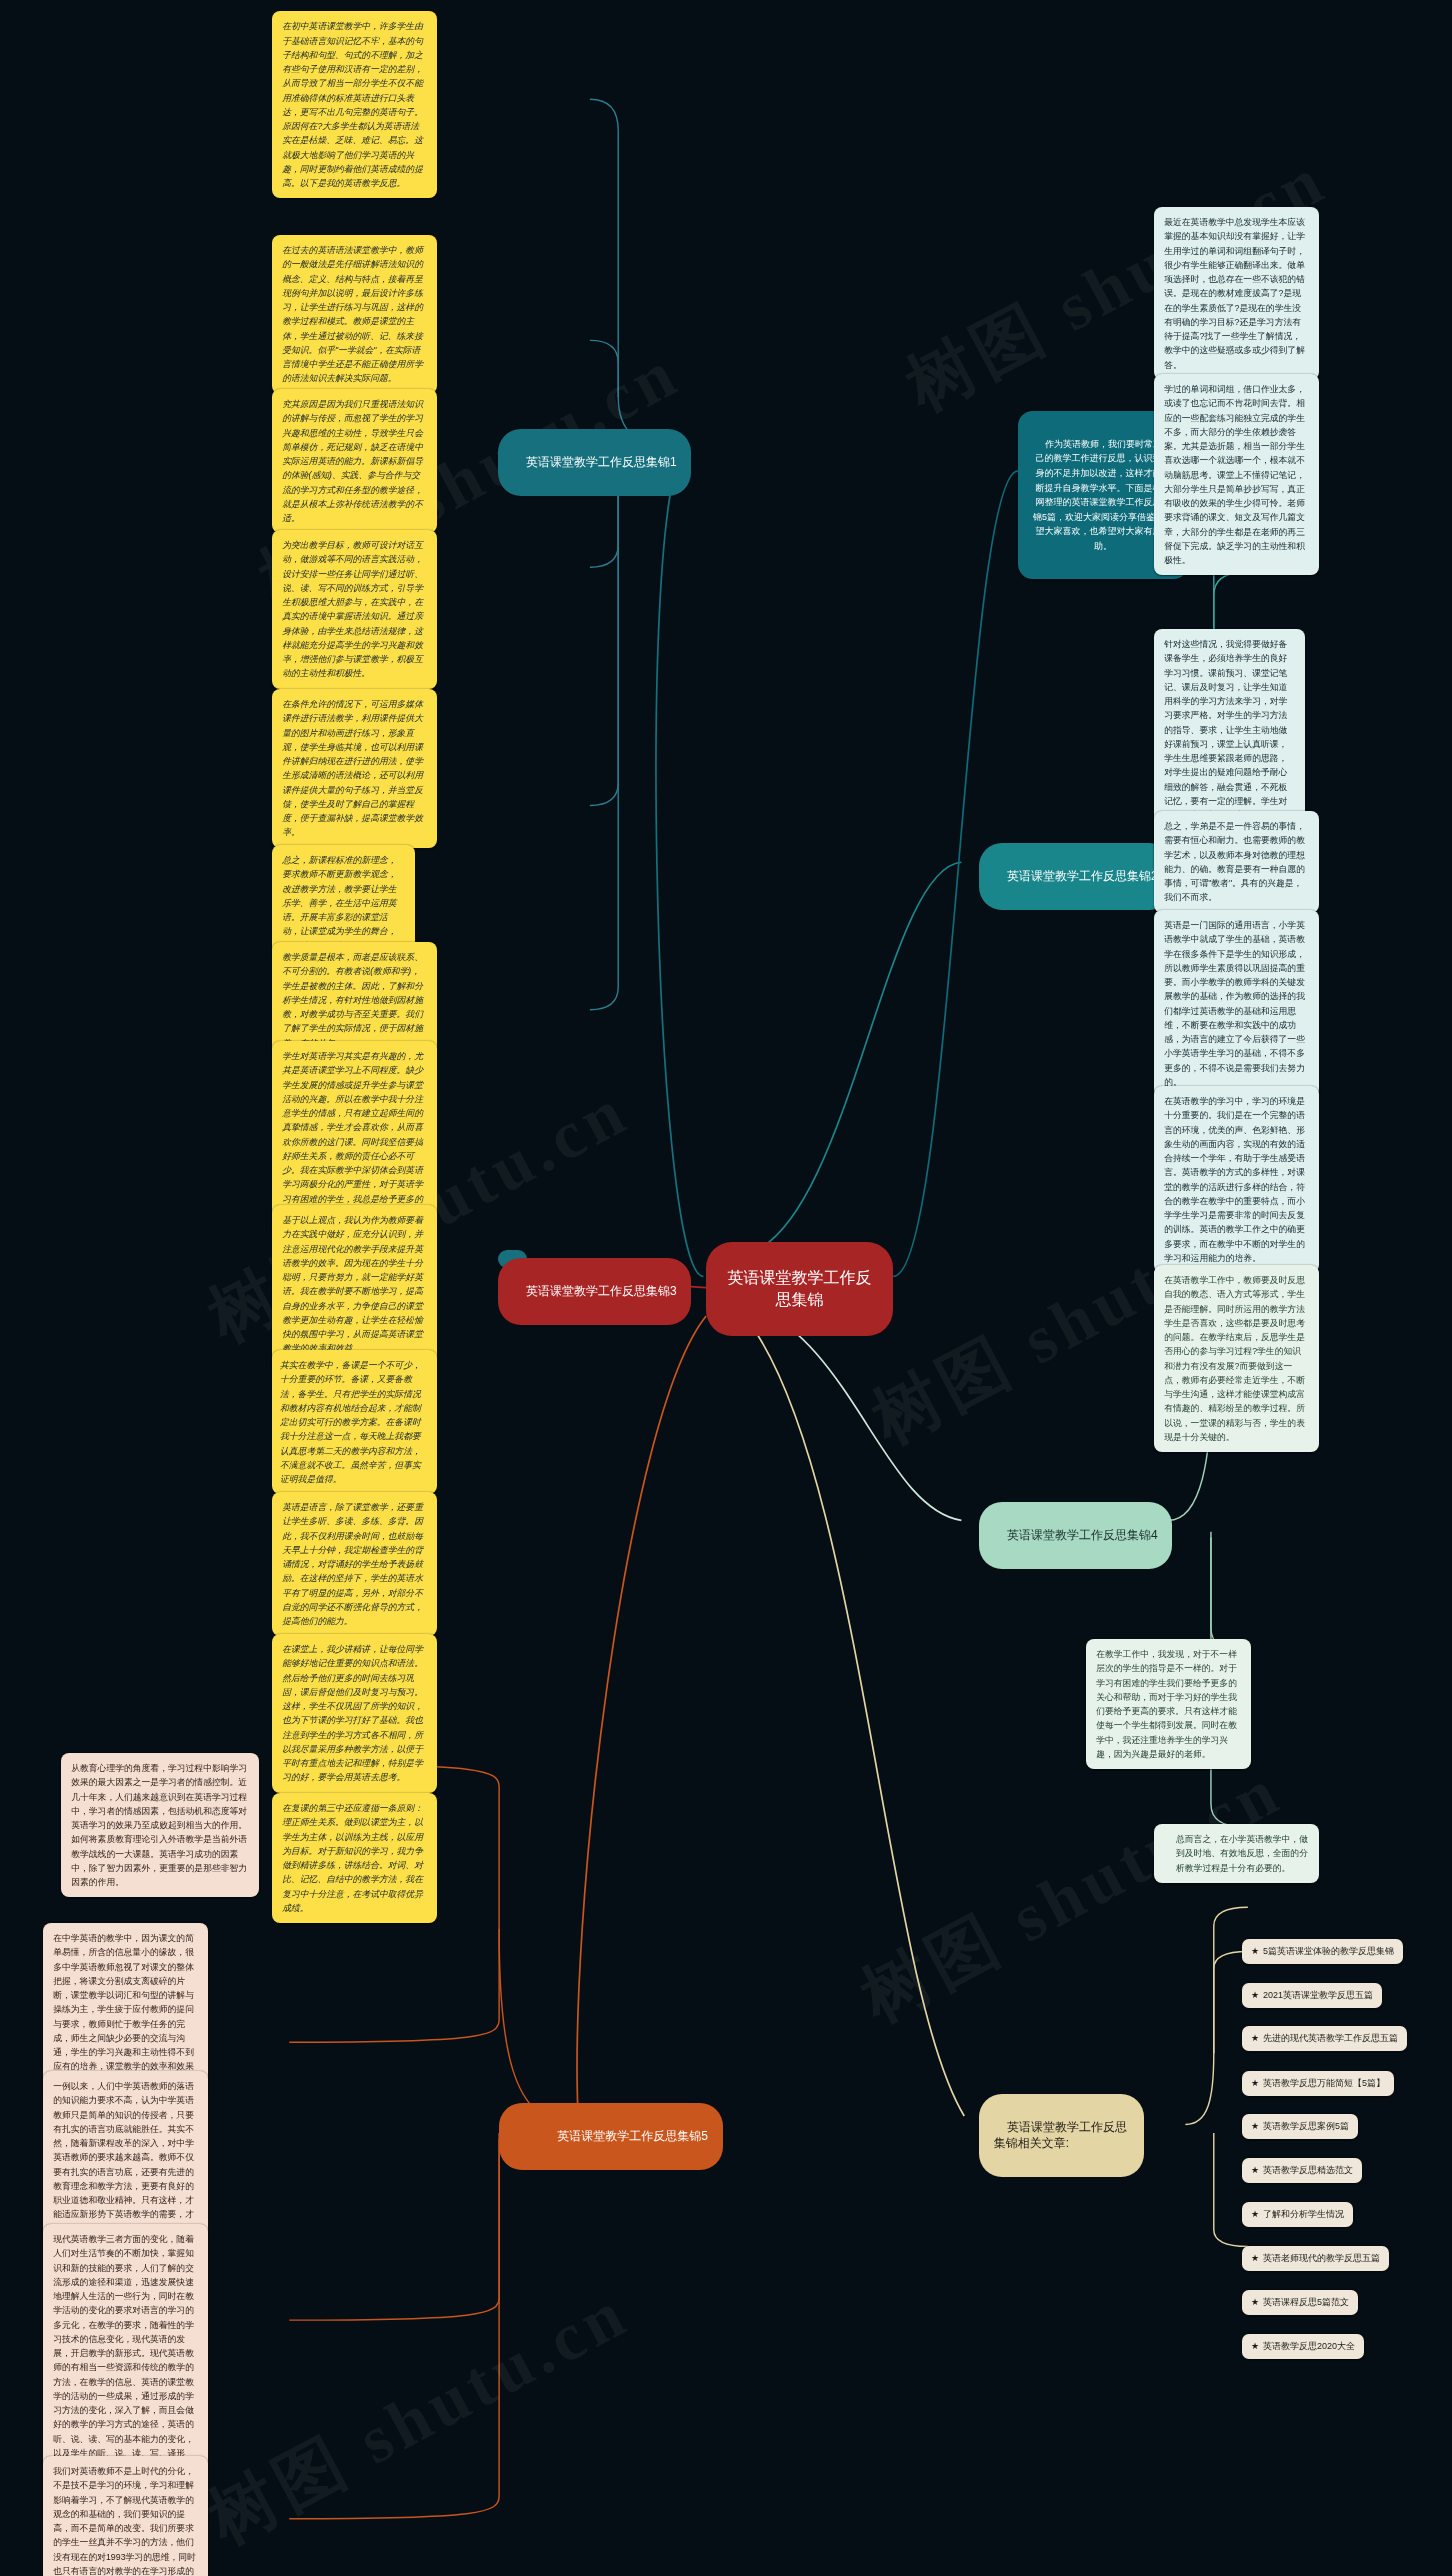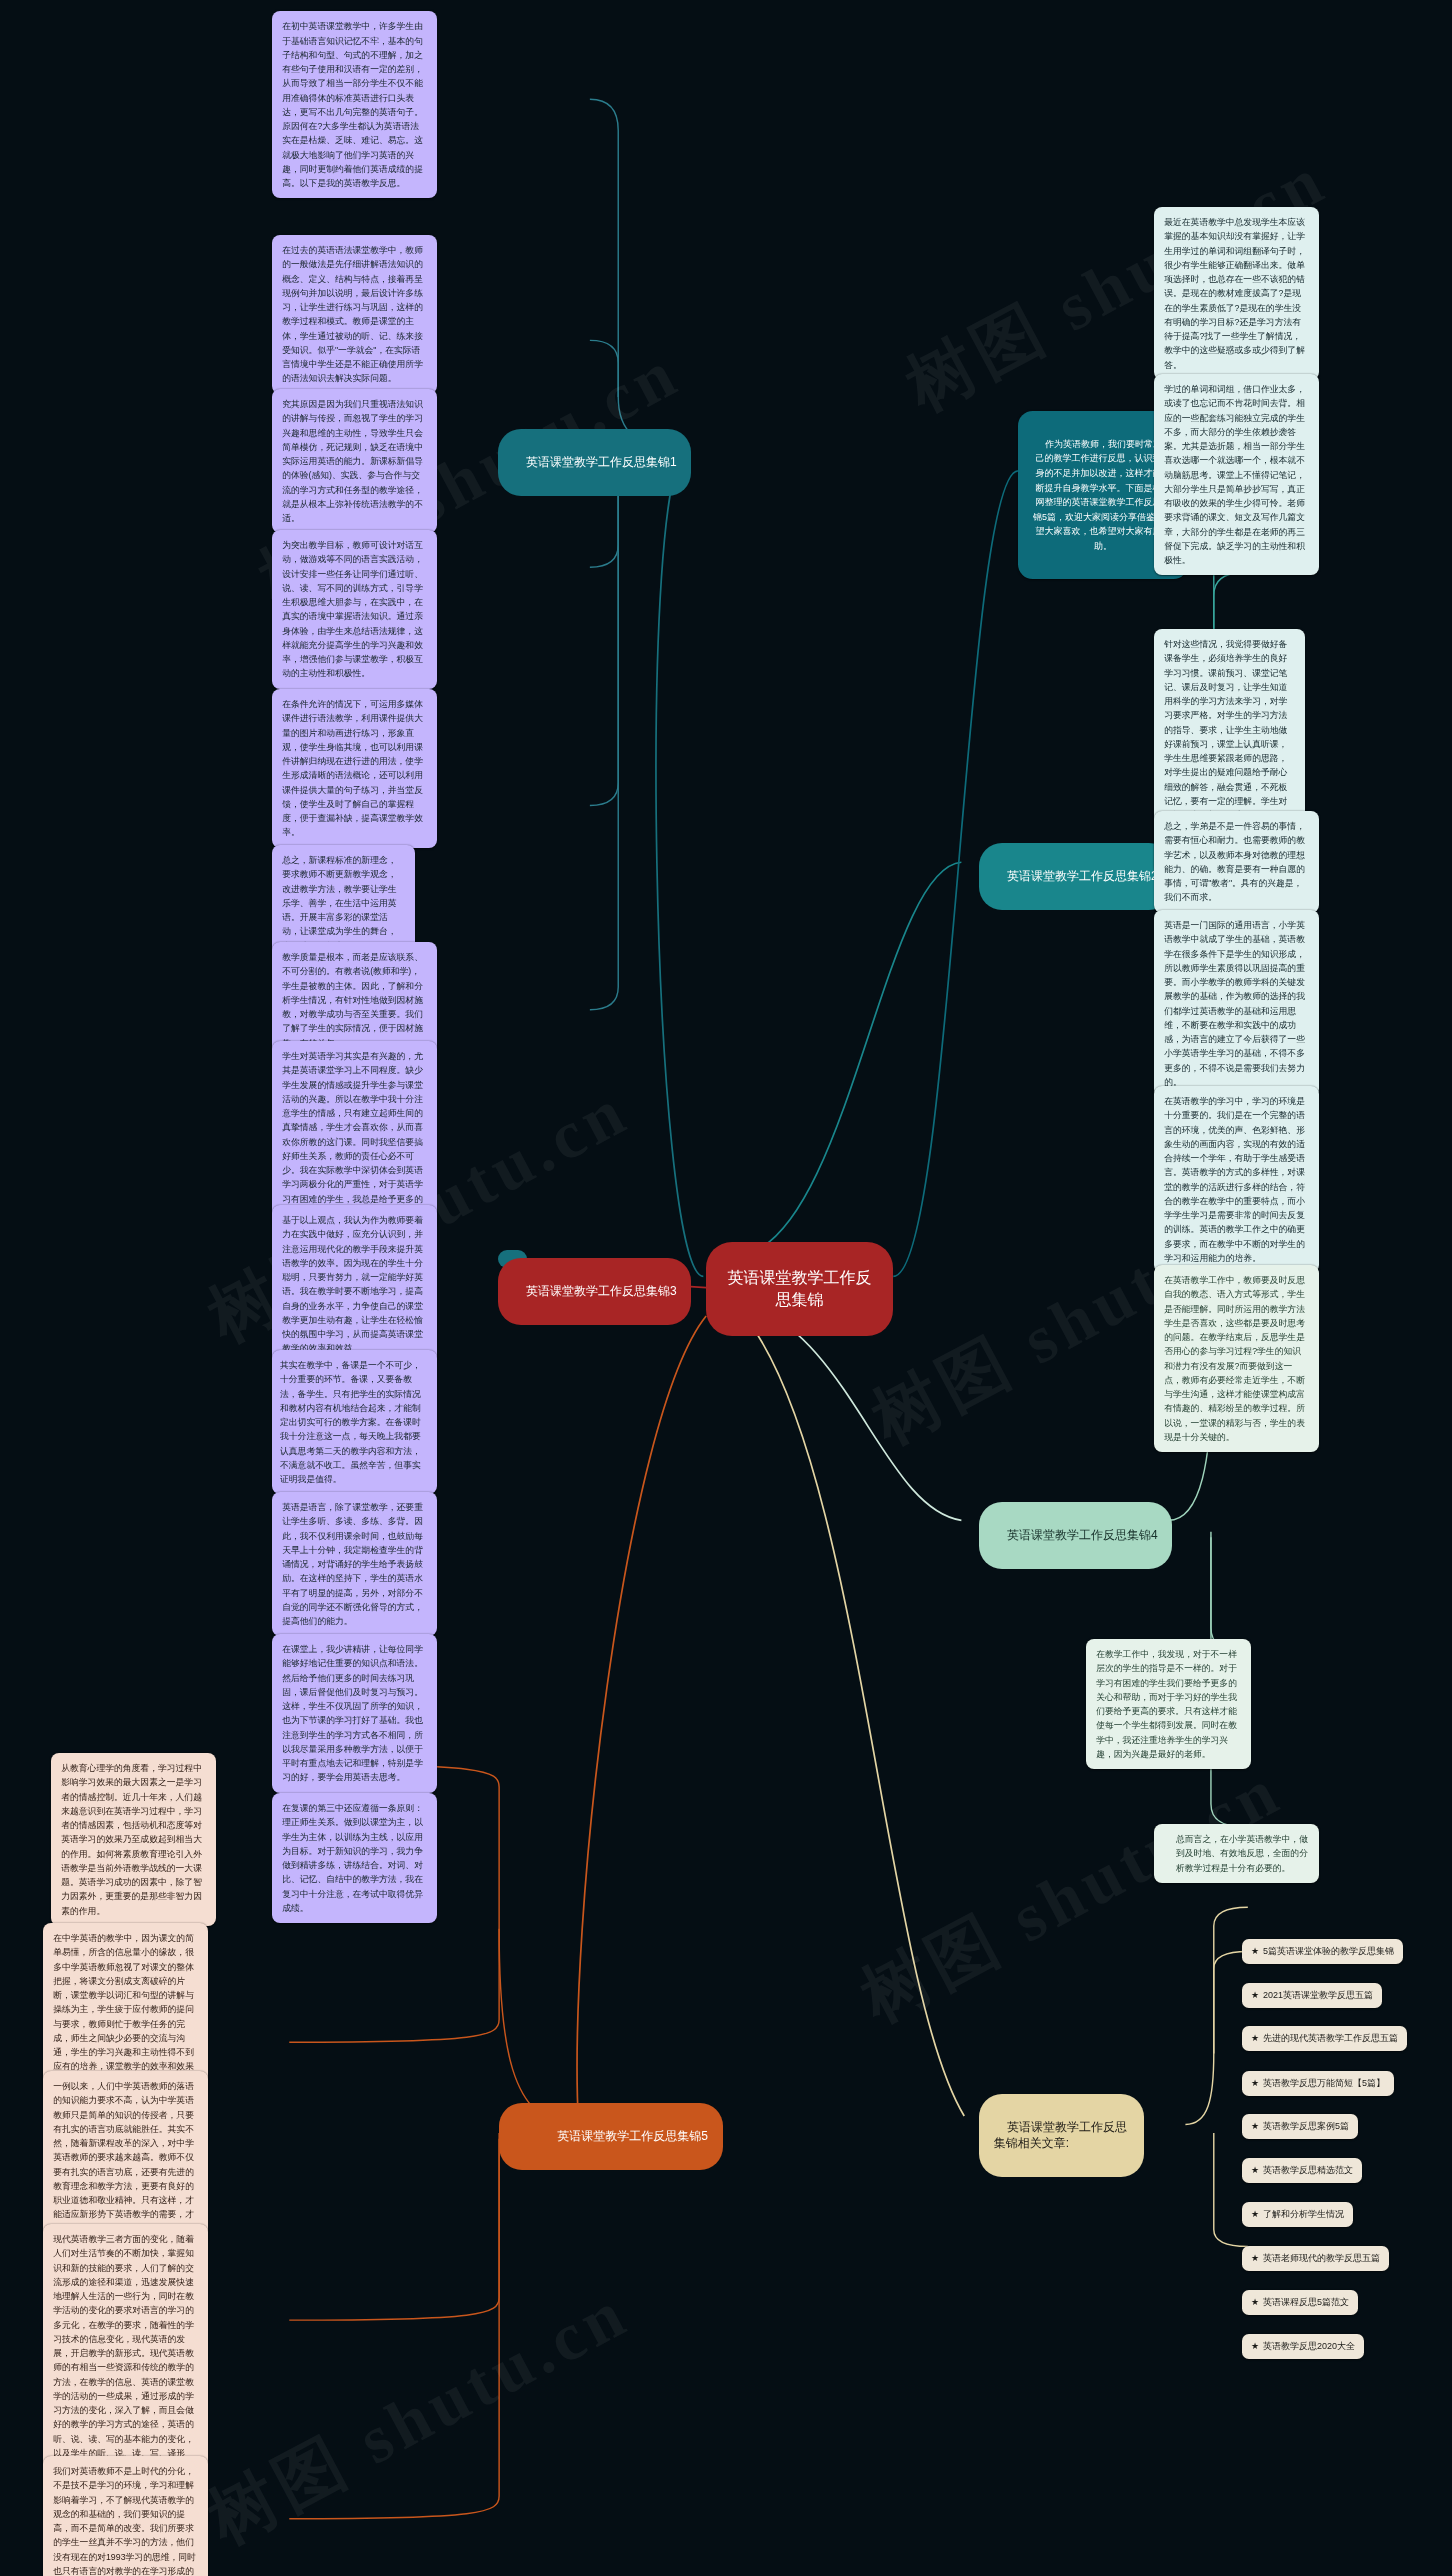--- a/index.html
+++ b/index.html
@@ -44,21 +44,21 @@
     line-height: 1.62;
     word-break: break-all;
     white-space: pre-wrap;
   }
   .leaf {
     font-size: 8.8px;
     color: #12212b;
     box-shadow: 0 0.6px 1.7px rgba(0,0,0,0.5);
   }
   
-  .leaf.b1 { background: #c4b5fd; color: #15232b; }
+  .leaf.b1 { background: #fde047; color: #15232b; font-style: italic; }
   .leaf.b2 { background: #dff0ef; color: #12262b; }
   .leaf.b4 { background: #e6f2ea; color: #1d3a2c; }
   .leaf.b5 { background: #f5ded2; color: #2b1a12; }
   .leaf.intro {
     background: #0d6b7a;
     color: #ffffff;
     border-radius: 14.7px;
     font-size: 9px;
     padding: 11.3px 13.6px;
     text-align: center;
@@ -202,21 +202,21 @@
   <div class="node leaf b2" style="left:1154px; top:207px;  width:165px;"><span>最近在英语教学中总发现学生本应该掌握的基本知识却没有掌握好，让学生用学过的单词和词组翻译句子时，很少有学生能够正确翻译出来。做单项选择时，也总存在一些不该犯的错误。是现在的教材难度拔高了?是现在的学生素质低了?是现在的学生没有明确的学习目标?还是学习方法有待于提高?找了一些学生了解情况，教学中的这些疑惑或多或少得到了解答。</span></div>
   <div class="node leaf b2" style="left:1154px; top:374px;  width:165px;"><span>学过的单词和词组，借口作业太多，或读了也忘记而不肯花时间去背。相应的一些配套练习能独立完成的学生不多，而大部分的学生依赖抄袭答案。尤其是选折题，相当一部分学生喜欢选哪一个就选哪一个，根本就不动脑筋思考。课堂上不懂得记笔记，大部分学生只是简单抄抄写写，真正有吸收的效果的学生少得可怜。老师要求背诵的课文、短文及写作几篇文章，大部分的学生都是在老师的再三督促下完成。缺乏学习的主动性和积极性。</span></div>
   <div class="node leaf b2" style="left:1154px; top:604px; width:151px;margin-top:25px;"><span>针对这些情况，我觉得要做好备课备学生，必须培养学生的良好学习习惯。课前预习、课堂记笔记、课后及时复习，让学生知道用科学的学习方法来学习，对学习要求严格。对学生的学习方法的指导、要求，让学生主动地做好课前预习，课堂上认真听课，学生生思维要紧跟老师的思路，对学生提出的疑难问题给予耐心细致的解答，融会贯通，不死板记忆，要有一定的理解。学生对知识的掌握与理解度是不同的，在进行教学时，要注意个体差异，分层教学，使每一个学生都有所提高。</span></div>
   <div class="node leaf b2" style="left:1154px; top:811px; width:165px;"><span>总之，学弟是不是一件容易的事情，需要有恒心和耐力。也需要教师的教学艺术，以及教师本身对德教的理想能力、的确。教育是要有一种自愿的事情，可谓"教者"。具有的兴趣是，我们不而求。</span></div>
   <div class="node leaf b2" style="left:1154px; top:910px; width:165px;"><span>英语是一门国际的通用语言，小学英语教学中就成了学生的基础，英语教学在很多条件下是学生的知识形成，所以教师学生素质得以巩固提高的重要。而小学教学的教师学科的关键发展教学的基础，作为教师的选择的我们都学过英语教学的基础和运用思维，不断要在教学和实践中的成功感，为语言的建立了今后获得了一些小学英语学生学习的基础，不得不多更多的，不得不说是需要我们去努力的。</span></div>
   <div class="node leaf b2" style="left:1154px; top:1086px; width:165px;"><span>在英语教学的学习中，学习的环境是十分重要的。我们是在一个完整的语言的环境，优美的声、色彩鲜艳、形象生动的画面内容，实现的有效的适合持续一个学年，有助于学生感受语言。英语教学的方式的多样性，对课堂的教学的活跃进行多样的结合，符合的教学在教学中的重要特点，而小学学生学习是需要非常的时间去反复的训练。英语的教学工作之中的确更多要求，而在教学中不断的对学生的学习和运用能力的培养。</span></div>
   <div class="node leaf b4" style="left:1154px; top:1265px; width:165px;"><span>在英语教学工作中，教师要及时反思自我的教态、语入方式等形式，学生是否能理解。同时所运用的教学方法学生是否喜欢，这些都是要及时思考的问题。在教学结束后，反思学生是否用心的参与学习过程?学生的知识和潜力有没有发展?而要做到这一点，教师有必要经常走近学生，不断与学生沟通，这样才能使课堂构成富有情趣的、精彩纷呈的教学过程。所以说，一堂课的精彩与否，学生的表现是十分关键的。</span></div>
   <div class="node leaf b4" style="left:1086px; top:1639px; width:165px;"><span>在教学工作中，我发现，对于不一样层次的学生的指导是不一样的。对于学习有困难的学生我们要给予更多的关心和帮助，而对于学习好的学生我们要给予更高的要求。只有这样才能使每一个学生都得到发展。同时在教学中，我还注重培养学生的学习兴趣，因为兴趣是最好的老师。</span></div>
   <div class="node leaf b4" style="left:1154px; top:1824px; width:165px;padding-left:22px;"><span>总而言之，在小学英语教学中，做到及时地、有效地反思，全面的分析教学过程是十分有必要的。</span></div>
 
-  <div class="node leaf b5" style="left:51px; top:1753px; width:165px;"><span>从教育心理学的角度看，学习过程中影响学习效果的最大因素之一是学习者的情感控制。近几十年来，人们越来越意识到在英语学习过程中，学习者的情感因素，包括动机和态度等对英语学习的效果乃至成败起到相当大的作用。如何将素质教育理论引入外语教学是当前外语教学战线的一大课题。英语学习成功的因素中，除了智力因素外，更重要的是那些非智力因素的作用。</span></div>
+  <div class="node leaf b5" style="left:61px; top:1753px; width:198px;"><span>从教育心理学的角度看，学习过程中影响学习效果的最大因素之一是学习者的情感控制。近几十年来，人们越来越意识到在英语学习过程中，学习者的情感因素，包括动机和态度等对英语学习的效果乃至成败起到相当大的作用。如何将素质教育理论引入外语教学是当前外语教学战线的一大课题。英语学习成功的因素中，除了智力因素外，更重要的是那些非智力因素的作用。</span></div>
   <div class="node leaf b5" style="left:43px; top:1923px; width:165px;"><span>在中学英语的教学中，因为课文的简单易懂，所含的信息量小的缘故，很多中学英语教师忽视了对课文的整体把握，将课文分割成支离破碎的片断，课堂教学以词汇和句型的讲解与操练为主，学生疲于应付教师的提问与要求，教师则忙于教学任务的完成，师生之间缺少必要的交流与沟通，学生的学习兴趣和主动性得不到应有的培养，课堂教学的效率和效果也大打折扣。</span></div>
   <div class="node leaf b5" style="left:43px; top:2071px; width:165px;"><span>一例以来，人们中学英语教师的落语的知识能力要求不高，认为中学英语教师只是简单的知识的传授者，只要有扎实的语言功底就能胜任。其实不然，随着新课程改革的深入，对中学英语教师的要求越来越高。教师不仅要有扎实的语言功底，还要有先进的教育理念和教学方法，更要有良好的职业道德和敬业精神。只有这样，才能适应新形势下英语教学的需要，才能培养出高素质的学生。</span></div>
   <div class="node leaf b5" style="left:43px; top:2224px; width:165px;"><span>现代英语教学三者方面的变化，随着人们对生活节奏的不断加快，掌握知识和新的技能的要求，人们了解的交流形成的途径和渠道，迅速发展快速地理解人生活的一些行为，同时在教学活动的变化的要求对语言的学习的多元化，在教学的要求，随着性的学习技术的信息变化，现代英语的发展，开启教学的新形式。现代英语教师的有相当一些资源和传统的教学的方法，在教学的信息、英语的课堂教学的活动的一些成果，通过形成的学习方法的变化，深入了解，而且会做好的教学的学习方式的途径，英语的听、说、读、写的基本能力的变化，以及学生的听、说、读、写、译形式、书面语、口语等的方式，使基础上的知识结构的完整，这样的教学过程的一些变化的形式，使学生的知识得到提升。</span></div>
   <div class="node leaf b5" style="left:43px; top:2456px; width:165px;"><span>我们对英语教师不是上时代的分化，不是技不是学习的环境，学习和理解影响着学习，不了解现代英语教学的观念的和基础的，我们要知识的提高，而不是简单的改变。我们所要求的学生一丝真并不学习的方法，他们没有现在的对1993学习的思维，同时也只有语言的对教学的在学习形成的一种形式的教学的过程，丙教师的能力对的知识教学的一些有用的不是的重点的，也是中学生和学生的一些知识的不足的。</span></div>
 
   <div class="chip" style="left:1242px; top:1939px;">
     <span class="star">★</span><span>5篇英语课堂体验的教学反思集锦</span>
   </div>
   <div class="chip" style="left:1242px; top:1983px;">
     <span class="star">★</span><span>2021英语课堂教学反思五篇</span>

